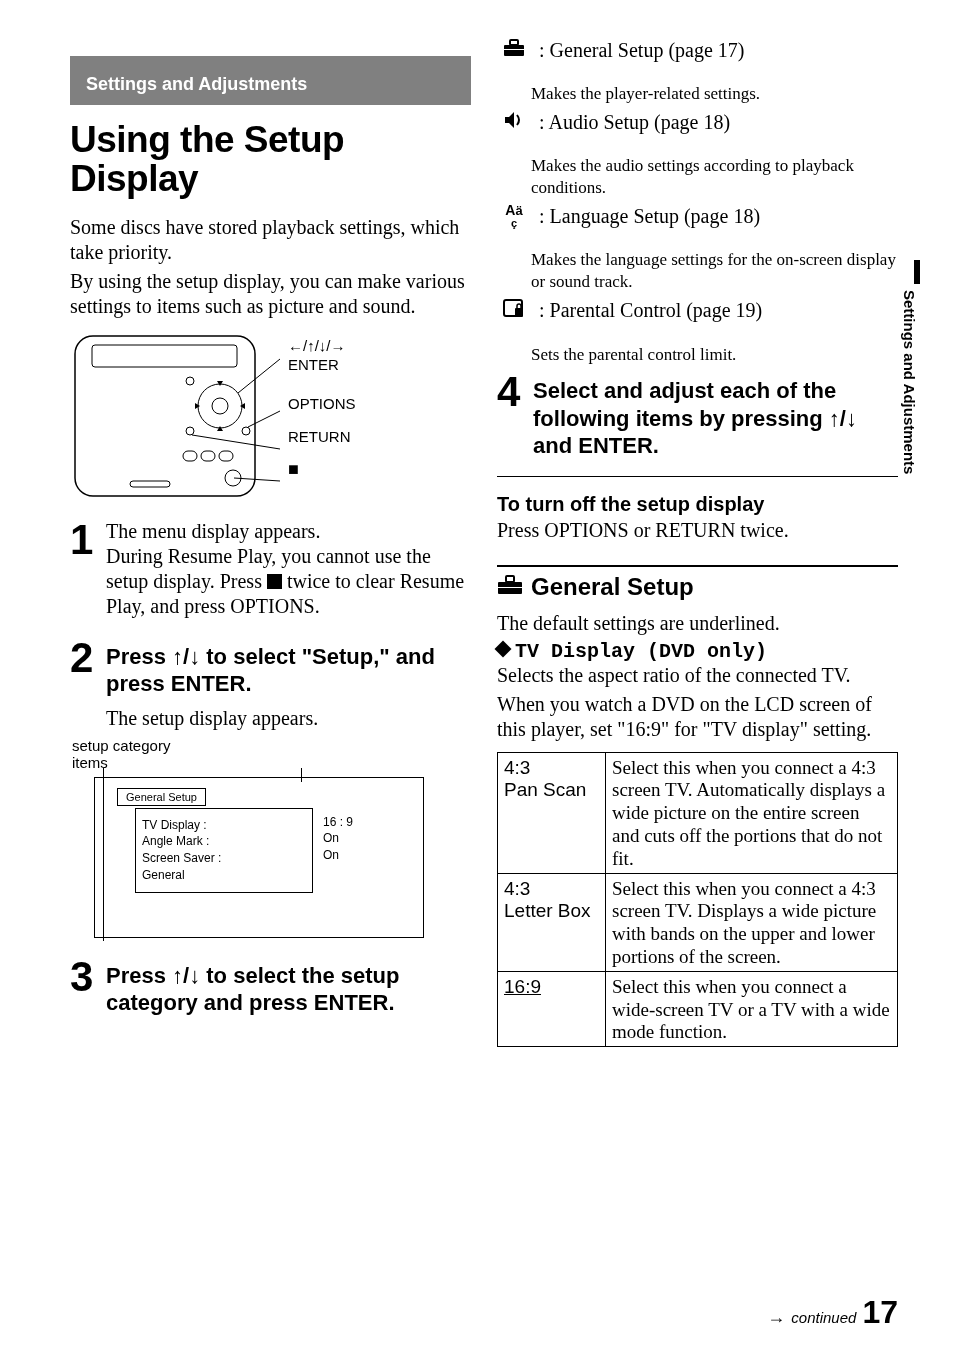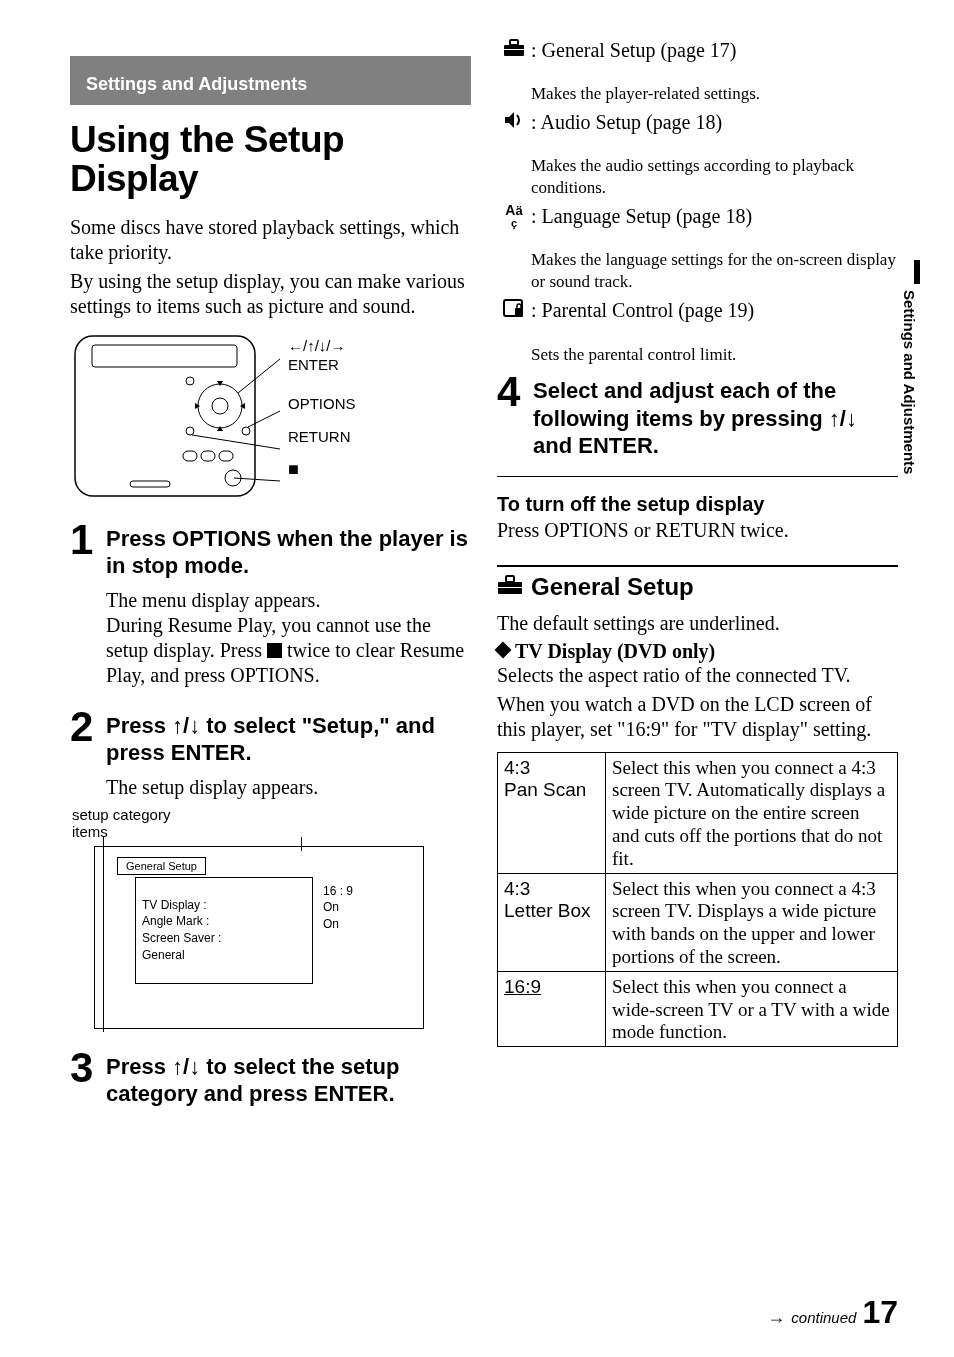--- a/index.html
+++ b/index.html
@@ -119,39 +119,39 @@
     left: 22px; top: 10px;
     padding: 2px 8px;
     font-size: 11px;
     background: #fff;
   }
   .setup-preview .item-box {
     border: 1px solid #000;
     margin-left: 40px;
     margin-top: 30px;
     width: 178px;
-    padding: 19px 6px;
+    padding: 8px 6px;
     line-height: 1.4;
   }
   .setup-preview .values {
     position: absolute;
     left: 228px;
     top: 36px;
     line-height: 1.4;
   }
 
   .icon-line {
     display: flex;
     align-items: flex-start;
     font-size: 20px;
     line-height: 1.25;
     margin-bottom: 2px;
   }
   .icon-line .ic { width: 34px; flex: 0 0 34px; text-align: center; }
-  .icon-line .tx { flex: 1; }
+  .icon-line .tx { flex: 1; margin-left: 8px; }
   .sub-indent { font-size: 17px; line-height: 1.25; margin-left: 34px; margin-bottom: 6px; margin-top: 20px; }
 
   .hr { border: none; border-top: 1px solid #000; margin-top: 8px; margin-bottom: 16px; }
 
   .sub-h {
     font-family: Arial, Helvetica, sans-serif;
     font-weight: bold;
     font-size: 20px;
     margin-top: 6px;
     margin-bottom: 2px;
@@ -170,21 +170,21 @@
   }
   .diamond {
     display: inline-block;
     width: 12px; height: 12px;
     background: #000;
     transform: rotate(45deg);
     margin-right: 6px;
     vertical-align: 2px;
   }
   .opt-h {
-    font-family: Liberation Serif, serif;
+    font-family: Liberation Mono, monospace;
     font-weight: bold;
     font-size: 20px;
     margin-top: 2px;
   }
   table.opts {
     border-collapse: collapse;
     width: 100%;
     font-size: 19px;
     margin-top: 10px;
   }
@@ -274,21 +274,20 @@
         <span class="lbl-enter">ENTER</span>
         <span class="lbl-options">OPTIONS</span>
         <span class="lbl-return">RETURN</span>
         <span class="lbl-stop">■</span>
       </div>
     </div>
 
     <div class="step">
       <div class="step-num">1</div>
       <div class="step-body">
-        <div class="step-title">Press OPTIONS when the player is in stop mode.</div>
         <p class="step-text">The menu display appears.</p>
         <p class="step-text">
           <span>During Resume Play, you cannot use the setup display. Press </span><span class="inline-stop"></span><span> twice to clear Resume Play, and press OPTIONS.</span>
         </p>
       </div>
     </div>
 
     <div class="step">
       <div class="step-num">2</div>
       <div class="step-body">

